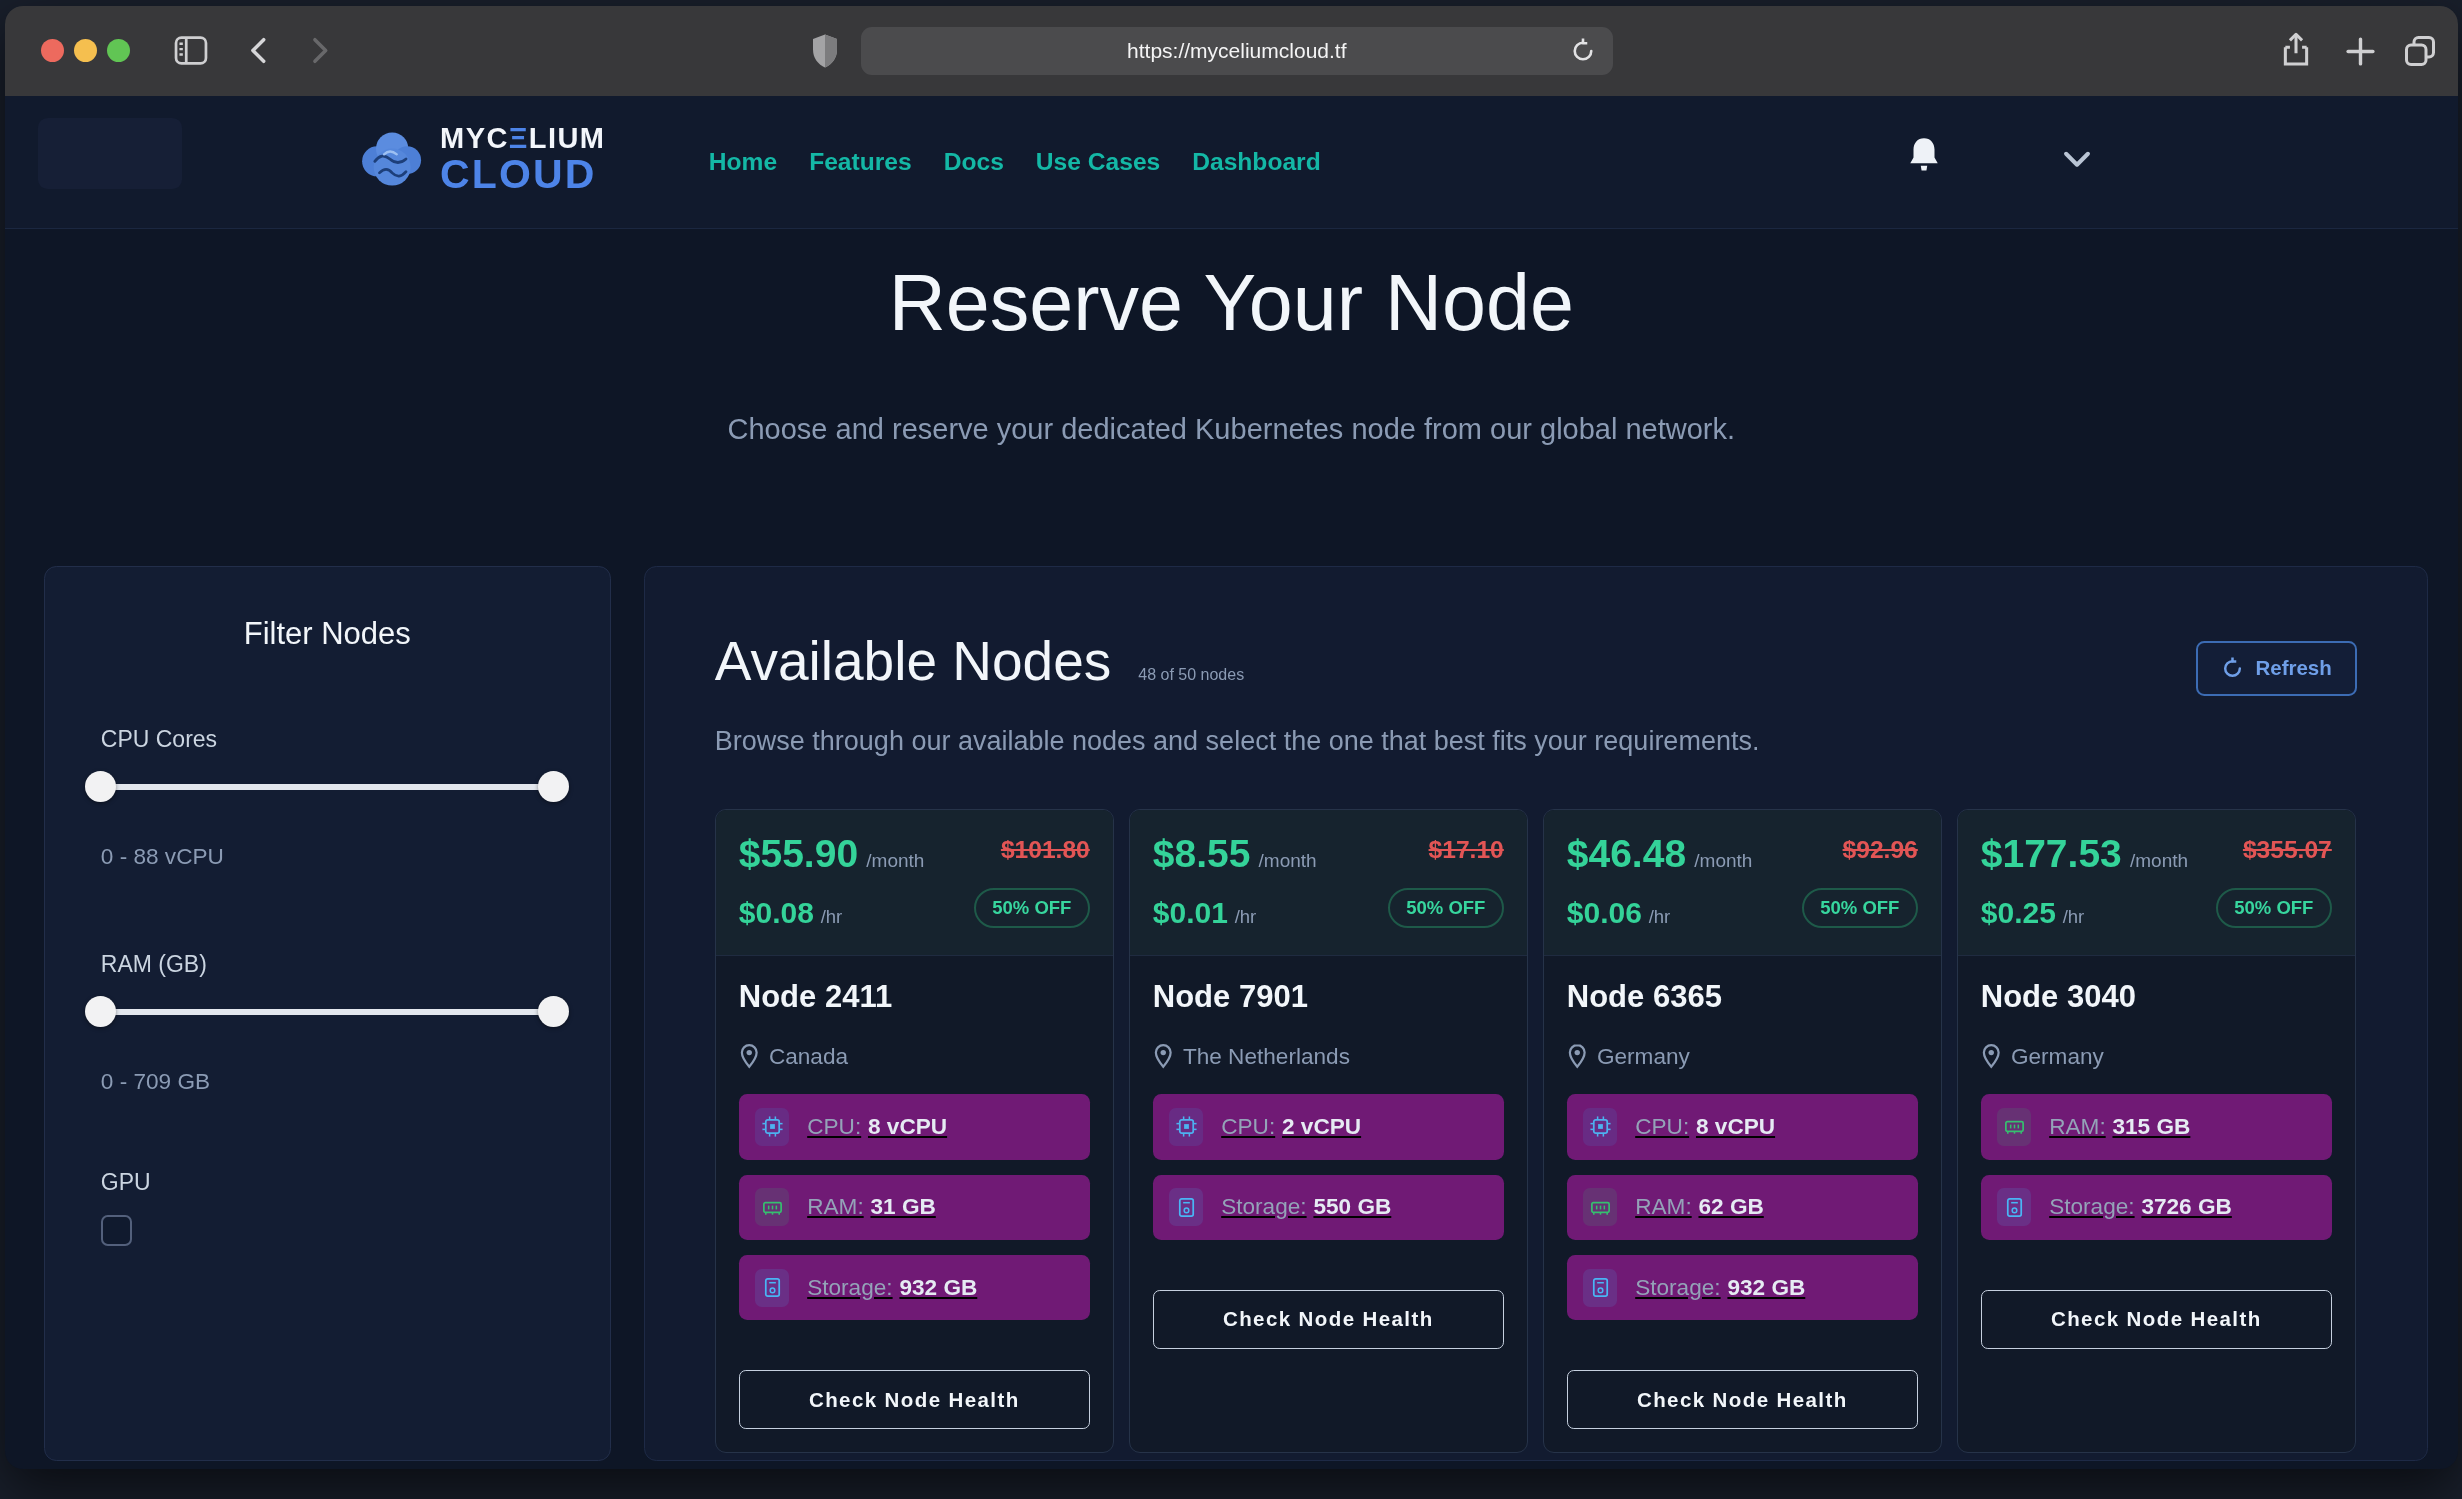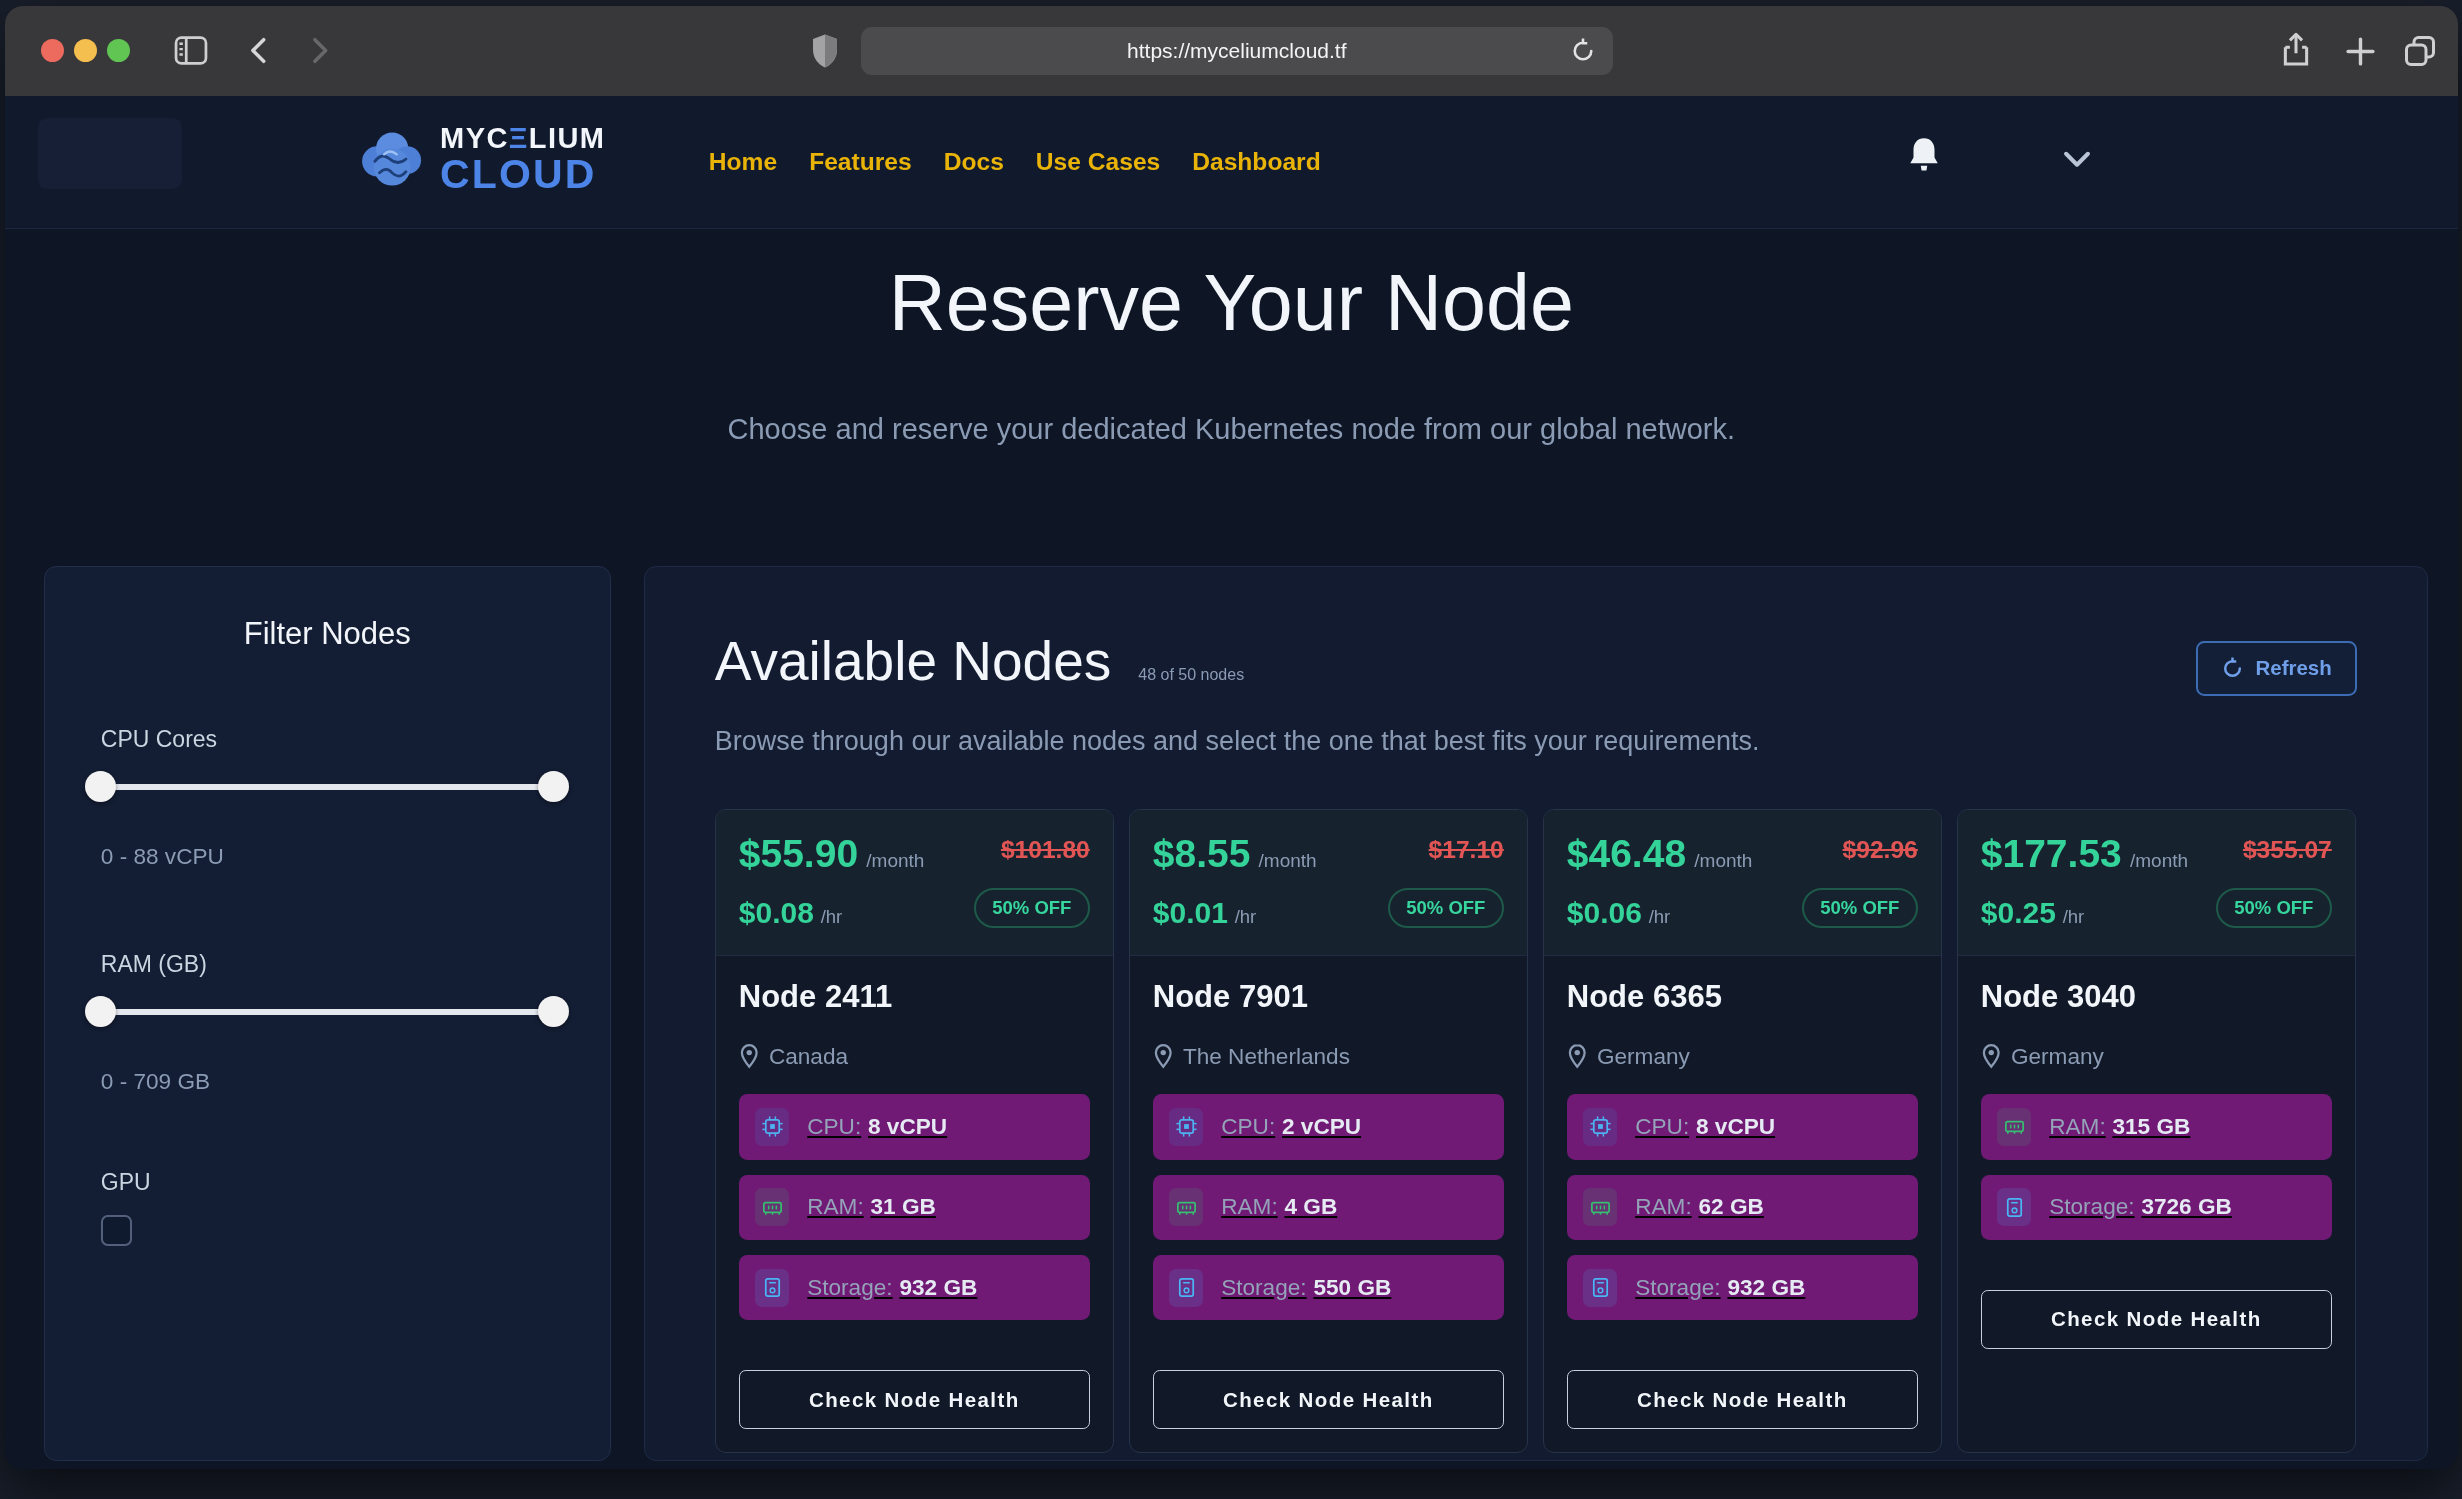--- a/index.html
+++ b/index.html
@@ -26,21 +26,21 @@
   .nav { position:absolute; left:0; top:90px; width:100%; height:133px; background:#111a2d;
          border-bottom:0.7px solid #1b2740; }
   .ghost-rect { position:absolute; left:33px; top:22.6px; width:144px; height:71px;
                 background:#161f36; border-radius:9.6px; }
   .logo { position:absolute; left:349px; top:28px; display:flex; align-items:center; gap:12.3px; }
   .logo-text { display:flex; flex-direction:column; line-height:1; }
   .logo-line1 { font-size:29px; font-weight:800; color:#f3f6fb; letter-spacing:1.4px; }
   .logo-line1 .e { color:#4d84e8; }
   .logo-line2 { font-size:41px; font-weight:800; color:#4d84e8; letter-spacing:2.1px; margin-top:1.4px; }
   .nav-links { position:absolute; left:704px; top:0; height:132px; display:flex; align-items:center; gap:32px; }
-  .nav-link { font-size:24.6px; color:#eab308; font-weight:600; cursor:pointer; }
+  .nav-link { font-size:24.6px; color:#14b8a6; font-weight:600; cursor:pointer; }
   .bell { position:absolute; left:1899px; top:39px; }
   .nav-chevron { position:absolute; left:2057px; top:53px; color:#b9c4d4; }
 
   
   .hero-title { position:absolute; left:0; top:251px; width:100%; text-align:center;
                 font-size:79px; font-weight:400; color:#f2f6fa; }
   .hero-sub { position:absolute; left:0; top:407px; width:100%; text-align:center;
               font-size:29px; color:#8b9bb4; }
 
   
@@ -352,34 +352,20 @@
               <line x1="15" y1="19" x2="15" y2="22.5" stroke="currentColor" stroke-width="1.6"></line>
               <line x1="1.5" y1="9" x2="5" y2="9" stroke="currentColor" stroke-width="1.6"></line>
               <line x1="1.5" y1="15" x2="5" y2="15" stroke="currentColor" stroke-width="1.6"></line>
               <line x1="19" y1="9" x2="22.5" y2="9" stroke="currentColor" stroke-width="1.6"></line>
               <line x1="19" y1="15" x2="22.5" y2="15" stroke="currentColor" stroke-width="1.6"></line>
             </svg>
           </span>
           <span class="spec-text"><span>CPU:</span><b>2 vCPU</b></span>
         </div>
         <div class="spec-row">
-          <span class="spec-tile tile-ram">
-            <svg width="23" height="23" viewBox="0 0 24 24">
-              <rect x="3" y="7" width="18" height="10" rx="1.5" fill="none" stroke="currentColor" stroke-width="1.8"></rect>
-              <line x1="8" y1="10" x2="8" y2="14" stroke="currentColor" stroke-width="1.6"></line>
-              <line x1="12" y1="10" x2="12" y2="14" stroke="currentColor" stroke-width="1.6"></line>
-              <line x1="16" y1="10" x2="16" y2="14" stroke="currentColor" stroke-width="1.6"></line>
-              <line x1="5" y1="17" x2="5" y2="19.5" stroke="currentColor" stroke-width="1.6"></line>
-              <line x1="12" y1="17" x2="12" y2="19.5" stroke="currentColor" stroke-width="1.6"></line>
-              <line x1="19" y1="17" x2="19" y2="19.5" stroke="currentColor" stroke-width="1.6"></line>
-            </svg>
-          </span>
-          <span class="spec-text"><span>RAM:</span><b>4 GB</b></span>
-        </div>
-        <div class="spec-row">
           <span class="spec-tile tile-sto">
             <svg width="23" height="23" viewBox="0 0 24 24">
               <rect x="5" y="3" width="14" height="18" rx="2" fill="none" stroke="currentColor" stroke-width="1.8"></rect>
               <line x1="8.5" y1="7" x2="15.5" y2="7" stroke="currentColor" stroke-width="1.6"></line>
               <circle cx="12" cy="15" r="2.4" fill="none" stroke="currentColor" stroke-width="1.6"></circle>
             </svg>
           </span>
           <span class="spec-text"><span>Storage:</span><b>550 GB</b></span>
         </div>
       </div>

